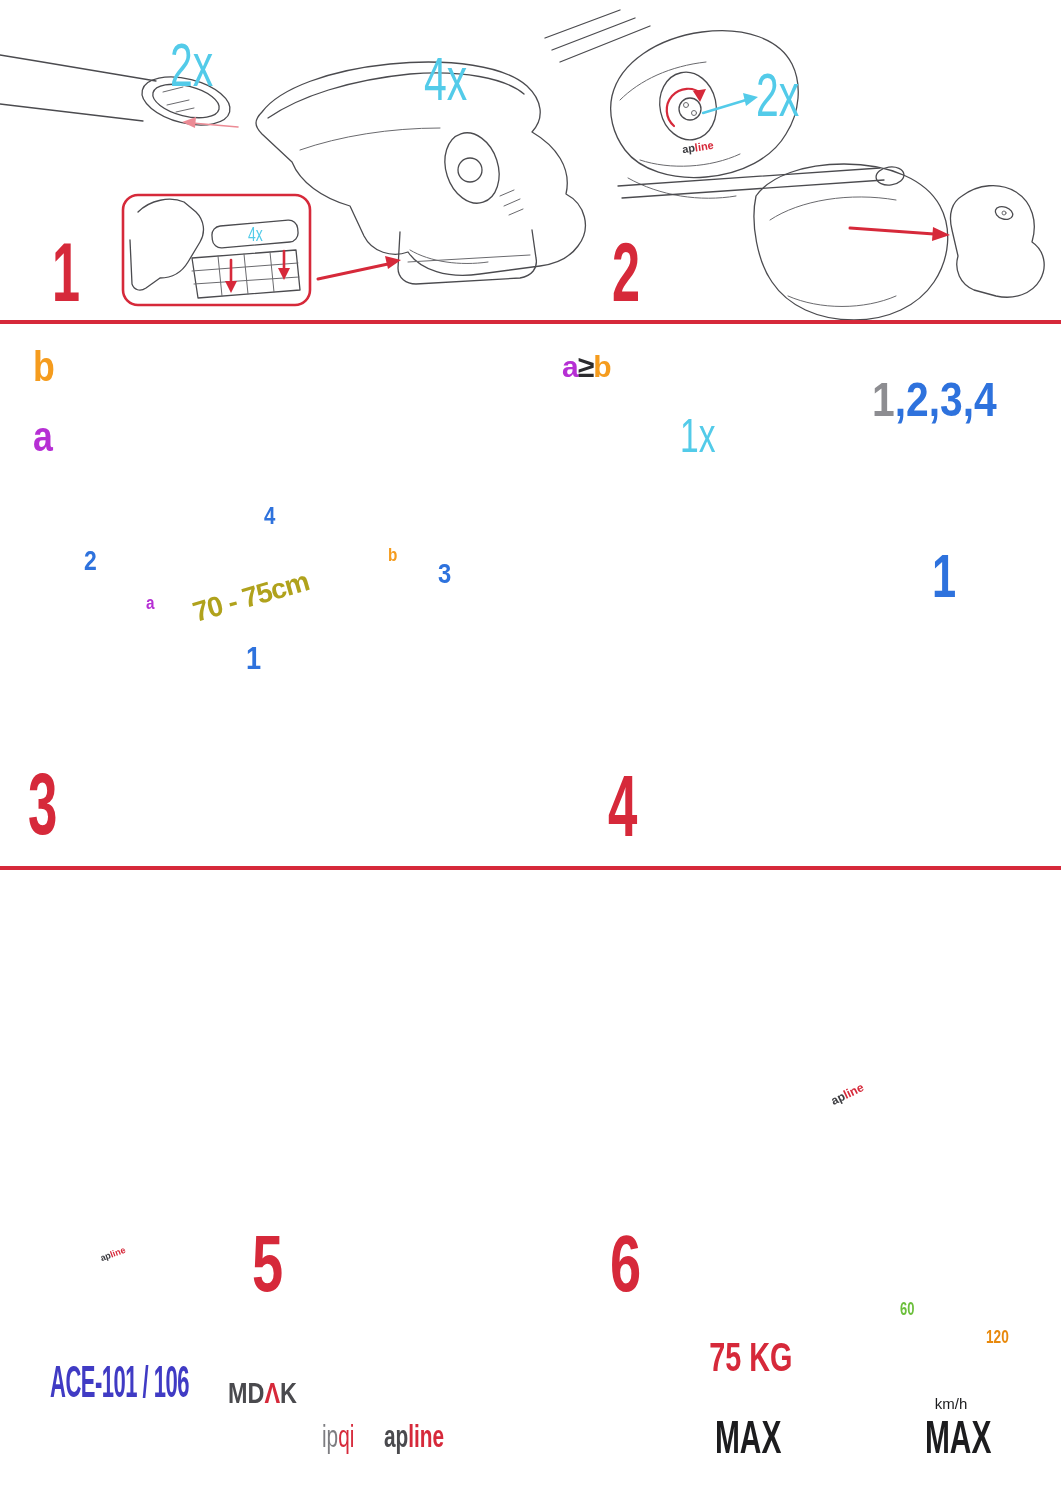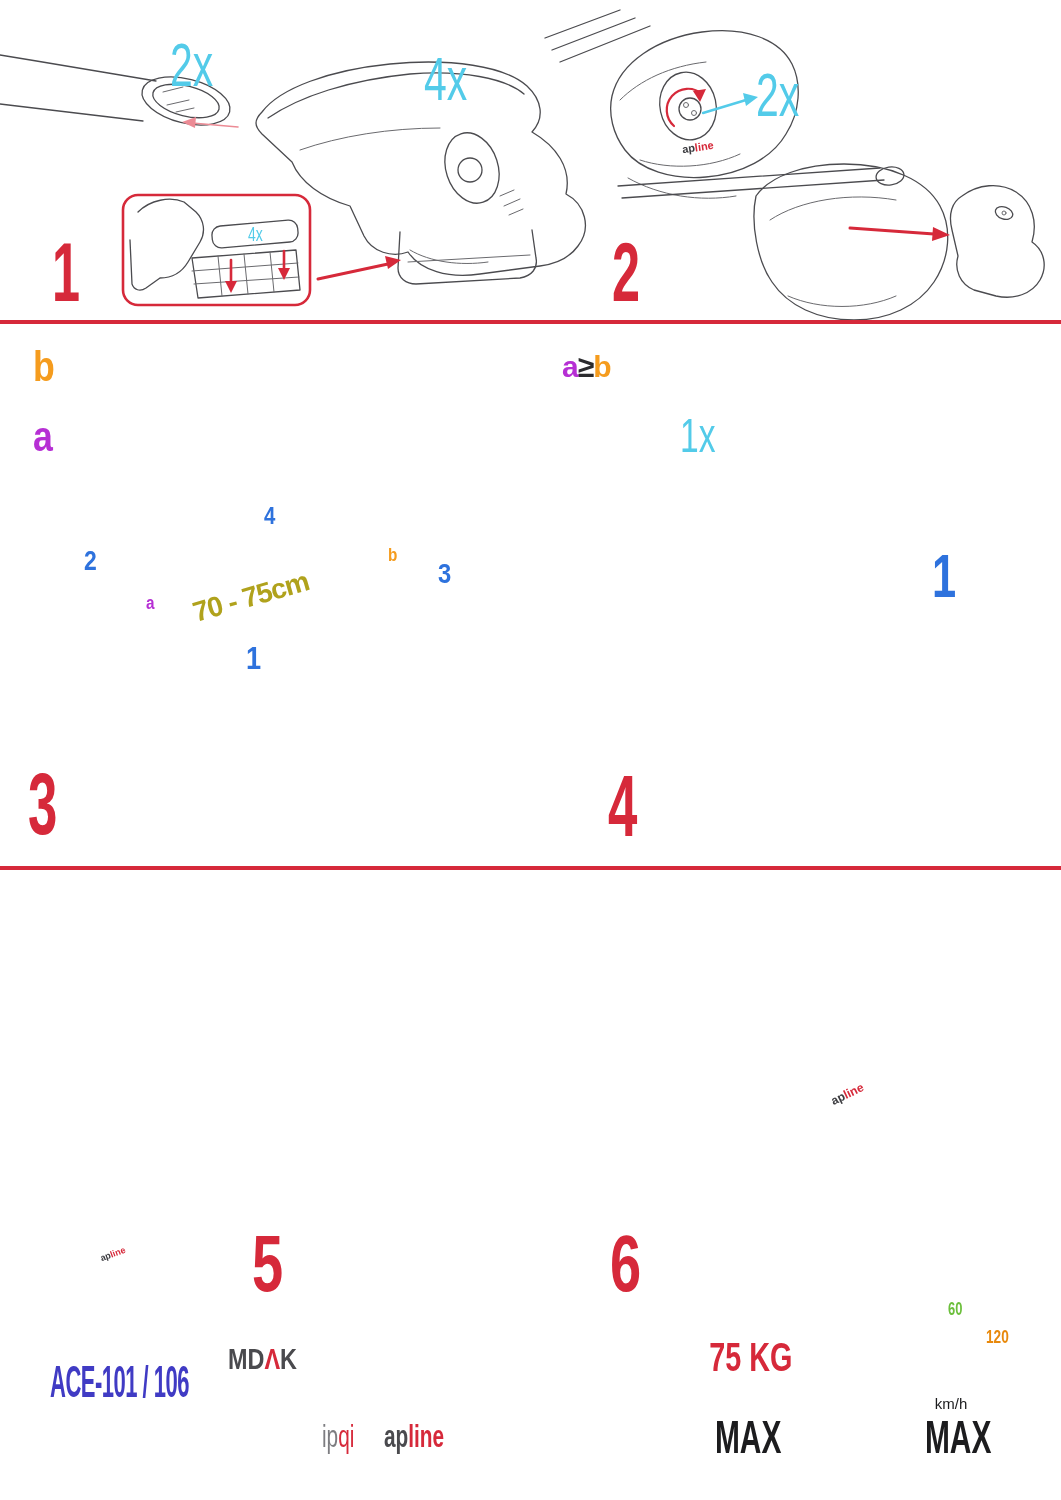--- a/index.html
+++ b/index.html
@@ -344,36 +344,37 @@
   <div class="lbl bold blue" style="left:264px;top:504px;font-size:24px;"><span class="cx cx85">4</span></div>
   <div class="lbl bold blue" style="left:438px;top:560px;font-size:28px;"><span class="cx cx85">3</span></div>
   <div class="lbl bold blue" style="left:246px;top:642px;font-size:32px;"><span class="cx cx85">1</span></div>
   <div class="lbl bold purple" style="left:146px;top:594px;font-size:18px;"><span class="cx cx85">a</span></div>
   <div class="lbl bold orange" style="left:388px;top:546px;font-size:18px;"><span class="cx cx85">b</span></div>
   <div class="lbl bold olive" style="left:190px;top:600px;font-size:28px;transform:rotate(-16deg);transform-origin:left top;letter-spacing:-1px;"><span>70 - 75cm</span></div>
   <div class="lbl stepnum" style="left:28px;top:760px;font-size:88px;"><span class="cx cx60">3</span></div>
 
   
   <div class="lbl bold" style="left:562px;top:352px;font-size:30px;letter-spacing:-1px;"><span class="purple">a</span><span style="color:#2b2b2e;">≥</span><span class="orange">b</span></div>
+  <div class="lbl bold" style="left:872px;top:376px;font-size:48px;"><span class="cx cx85"><span class="gray">1</span><span class="blue">,2,3,4</span></span></div>
   <div class="lbl cyan" style="left:680px;top:412px;font-size:48px;"><span class="cx cx70">1x</span></div>
   <div class="lbl bold blue" style="left:932px;top:545px;font-size:62px;"><span class="cx cx70">1</span></div>
   <div class="lbl stepnum" style="left:608px;top:762px;font-size:88px;"><span class="cx cx60">4</span></div>
 
   
   <div class="lbl stepnum" style="left:252px;top:1224px;font-size:80px;"><span class="cx cx70">5</span></div>
   <div class="lbl bold" style="left:100px;top:1250px;font-size:9px;transform:rotate(-20deg);"><span class="dark">ap</span><span class="red">line</span></div>
   <div class="lbl stepnum" style="left:610px;top:1224px;font-size:80px;"><span class="cx cx70">6</span></div>
   <div class="lbl bold" style="left:830px;top:1088px;font-size:12px;transform:rotate(-26deg);"><span class="dark">ap</span><span class="red">line</span></div>
 
   
   <div class="lbl bold indigo" style="left:50px;top:1360px;font-size:44px;letter-spacing:-1px;"><span class="cx cx50">ACE-101 / 106</span></div>
-  <div class="lbl bold" style="left:228px;top:1344px;font-size:30px;"><span class="cx cx78"><span style="color:#4a4a4e;">MD</span><span class="red">Λ</span><span style="color:#4a4a4e;">K</span></span></div>
+  <div class="lbl bold" style="left:228px;top:1378px;font-size:30px;"><span class="cx cx78"><span style="color:#4a4a4e;">MD</span><span class="red">Λ</span><span style="color:#4a4a4e;">K</span></span></div>
   <div class="lbl" style="left:322px;top:1420px;font-size:32px;"><span class="cx cx65"><span class="ltgray">ip</span><span class="red">qi</span></span></div>
   <div class="lbl bold" style="left:384px;top:1420px;font-size:32px;"><span class="cx cx65"><span style="color:#4a4a4e;">ap</span><span class="red">line</span></span></div>
 
   <div class="lbl bold red" style="left:693px;top:1337px;font-size:40px;width:110px;text-align:right;"><span class="cxc cx72">75 KG</span></div>
   <div class="lbl bold" style="left:693px;top:1414px;font-size:46px;width:110px;text-align:center;color:#1c1c1e;"><span class="cxc cx65">MAX</span></div>
-  <div class="lbl bold green" style="left:900px;top:1300px;font-size:18px;margin-left:48px;"><span class="cx cx72">60</span></div>
+  <div class="lbl bold green" style="left:900px;top:1300px;font-size:18px;"><span class="cx cx72">60</span></div>
   <div class="lbl bold gorange" style="left:986px;top:1327px;font-size:19px;"><span class="cx cx72">120</span></div>
   <div class="lbl" style="left:915px;top:1396px;font-size:15px;width:72px;text-align:center;color:#1c1c1e;"><span class="cxc">km/h</span></div>
   <div class="lbl bold" style="left:907px;top:1414px;font-size:46px;width:90px;text-align:center;color:#1c1c1e;"><span class="cxc cx65">MAX</span></div>
 
 </div>
 
 </body></html>

